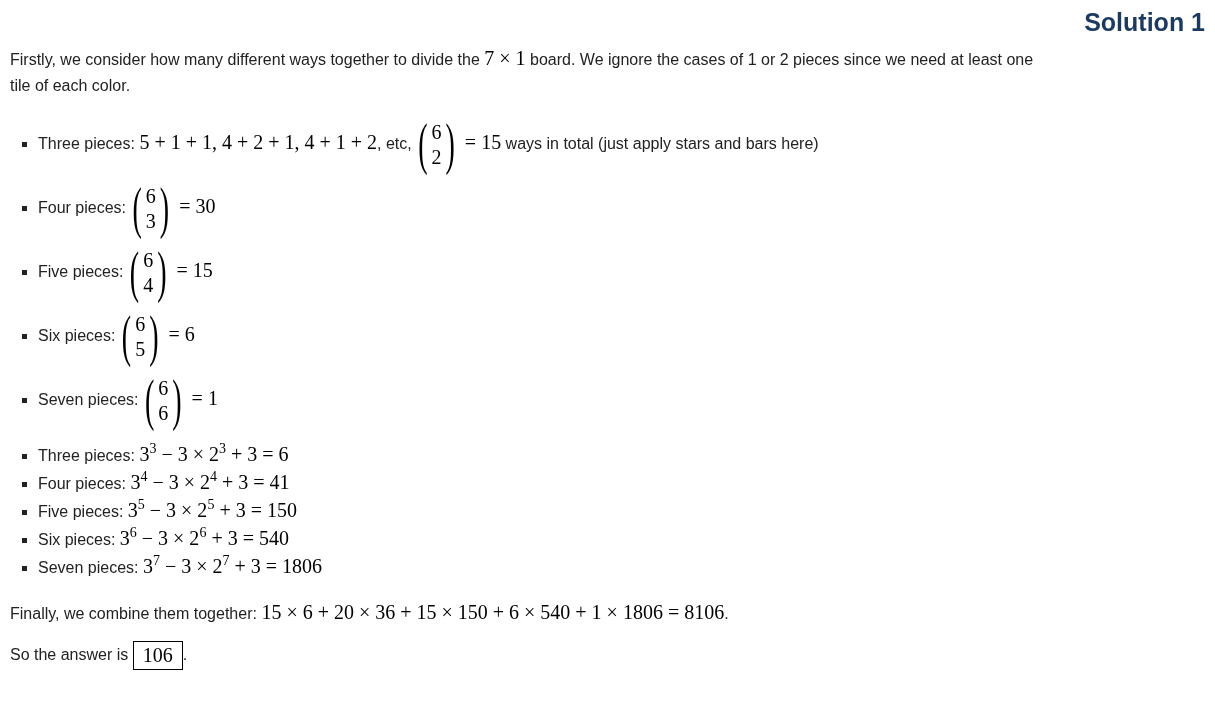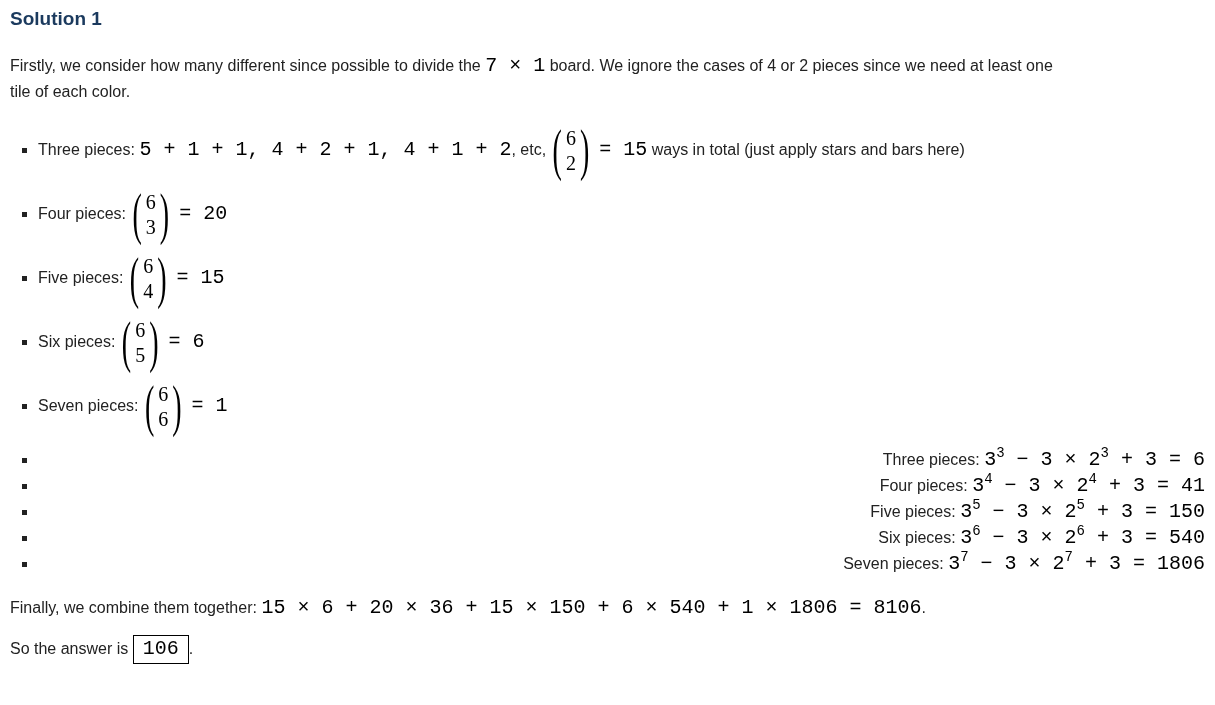--- a/index.html
+++ b/index.html
@@ -8,38 +8,39 @@
     width: 1215px; height: 705px; overflow: hidden;
     color: #222222;
     font-family: "Liberation Sans", sans-serif;
     font-size: 16px;
   }
   .content { padding: 4px 10px 0 10px; }
 
   h2.section-heading {
     font-family: "Liberation Sans", sans-serif;
     font-weight: bold;
-    font-size: 19px;
+    font-size: 25px;
     color: #1b3a5e;
-    margin: 4px 0 23px 0;
+    margin: 4px 0 8px 0;
+    text-align: right;
   }
 
   p { margin: 0 0 10px 0; line-height: 26px; }
 
   .math {
-    font-family: Liberation Mono, monospace;
+    font-family: Liberation Serif, serif;
     font-size: 20px;
     color: #000000;
     white-space: pre-wrap;
   }
   .math sup { font-size: 14px; line-height: 0; vertical-align: super; }
 
   ul { list-style: square; margin: 14px 0 4px 0; padding-left: 28px; }
   ul.binom-list li { margin: 0; padding: 0; }
-  ul.compact { margin: 8px 0 18px 0; text-align: right; }
+  ul.compact { margin: 8px 0 18px 0; }
   ul.compact li { line-height: 26px; }
 
   .binom {
     display: inline-flex;
     align-items: center;
     vertical-align: middle;
     height: 64px;
     margin: 0 2px;
     font-family: "Liberation Serif", serif;
     color: #000000;
@@ -69,40 +70,40 @@
     vertical-align: middle;
   }
 </style>
 </head>
 <body>
 
 <div class="content">
 
   <h2 class="section-heading">Solution 1</h2>
 
-  <p><span>Firstly, we consider how many different since possible to divide the </span><span class="math">7 × 1</span><span> board. We ignore the cases of 4 or 2 pieces since we need at least one</span><br><span>tile of each color.</span></p>
+  <p><span>Firstly, we consider how many different ways together to divide the </span><span class="math">7 × 1</span><span> board. We ignore the cases of 1 or 2 pieces since we need at least one</span><br><span>tile of each color.</span></p>
 
   <ul class="binom-list">
     <li><span>Three pieces: </span><span class="math">5 + 1 + 1, 4 + 2 + 1, 4 + 1 + 2</span><span>, etc, </span><span class="binom">
           <span class="paren">(</span>
           <span class="col">
             <span>6</span>
             <span>2</span>
           </span>
           <span class="paren">)</span>
         </span><span class="math res">= 15</span><span> ways in total (just apply stars and bars here)</span></li>
 
     <li><span>Four pieces: </span><span class="binom">
           <span class="paren">(</span>
           <span class="col">
             <span>6</span>
             <span>3</span>
           </span>
           <span class="paren">)</span>
-        </span><span class="math res">= 20</span></li>
+        </span><span class="math res">= 30</span></li>
 
     <li><span>Five pieces: </span><span class="binom">
           <span class="paren">(</span>
           <span class="col">
             <span>6</span>
             <span>4</span>
           </span>
           <span class="paren">)</span>
         </span><span class="math res">= 15</span></li>
 

